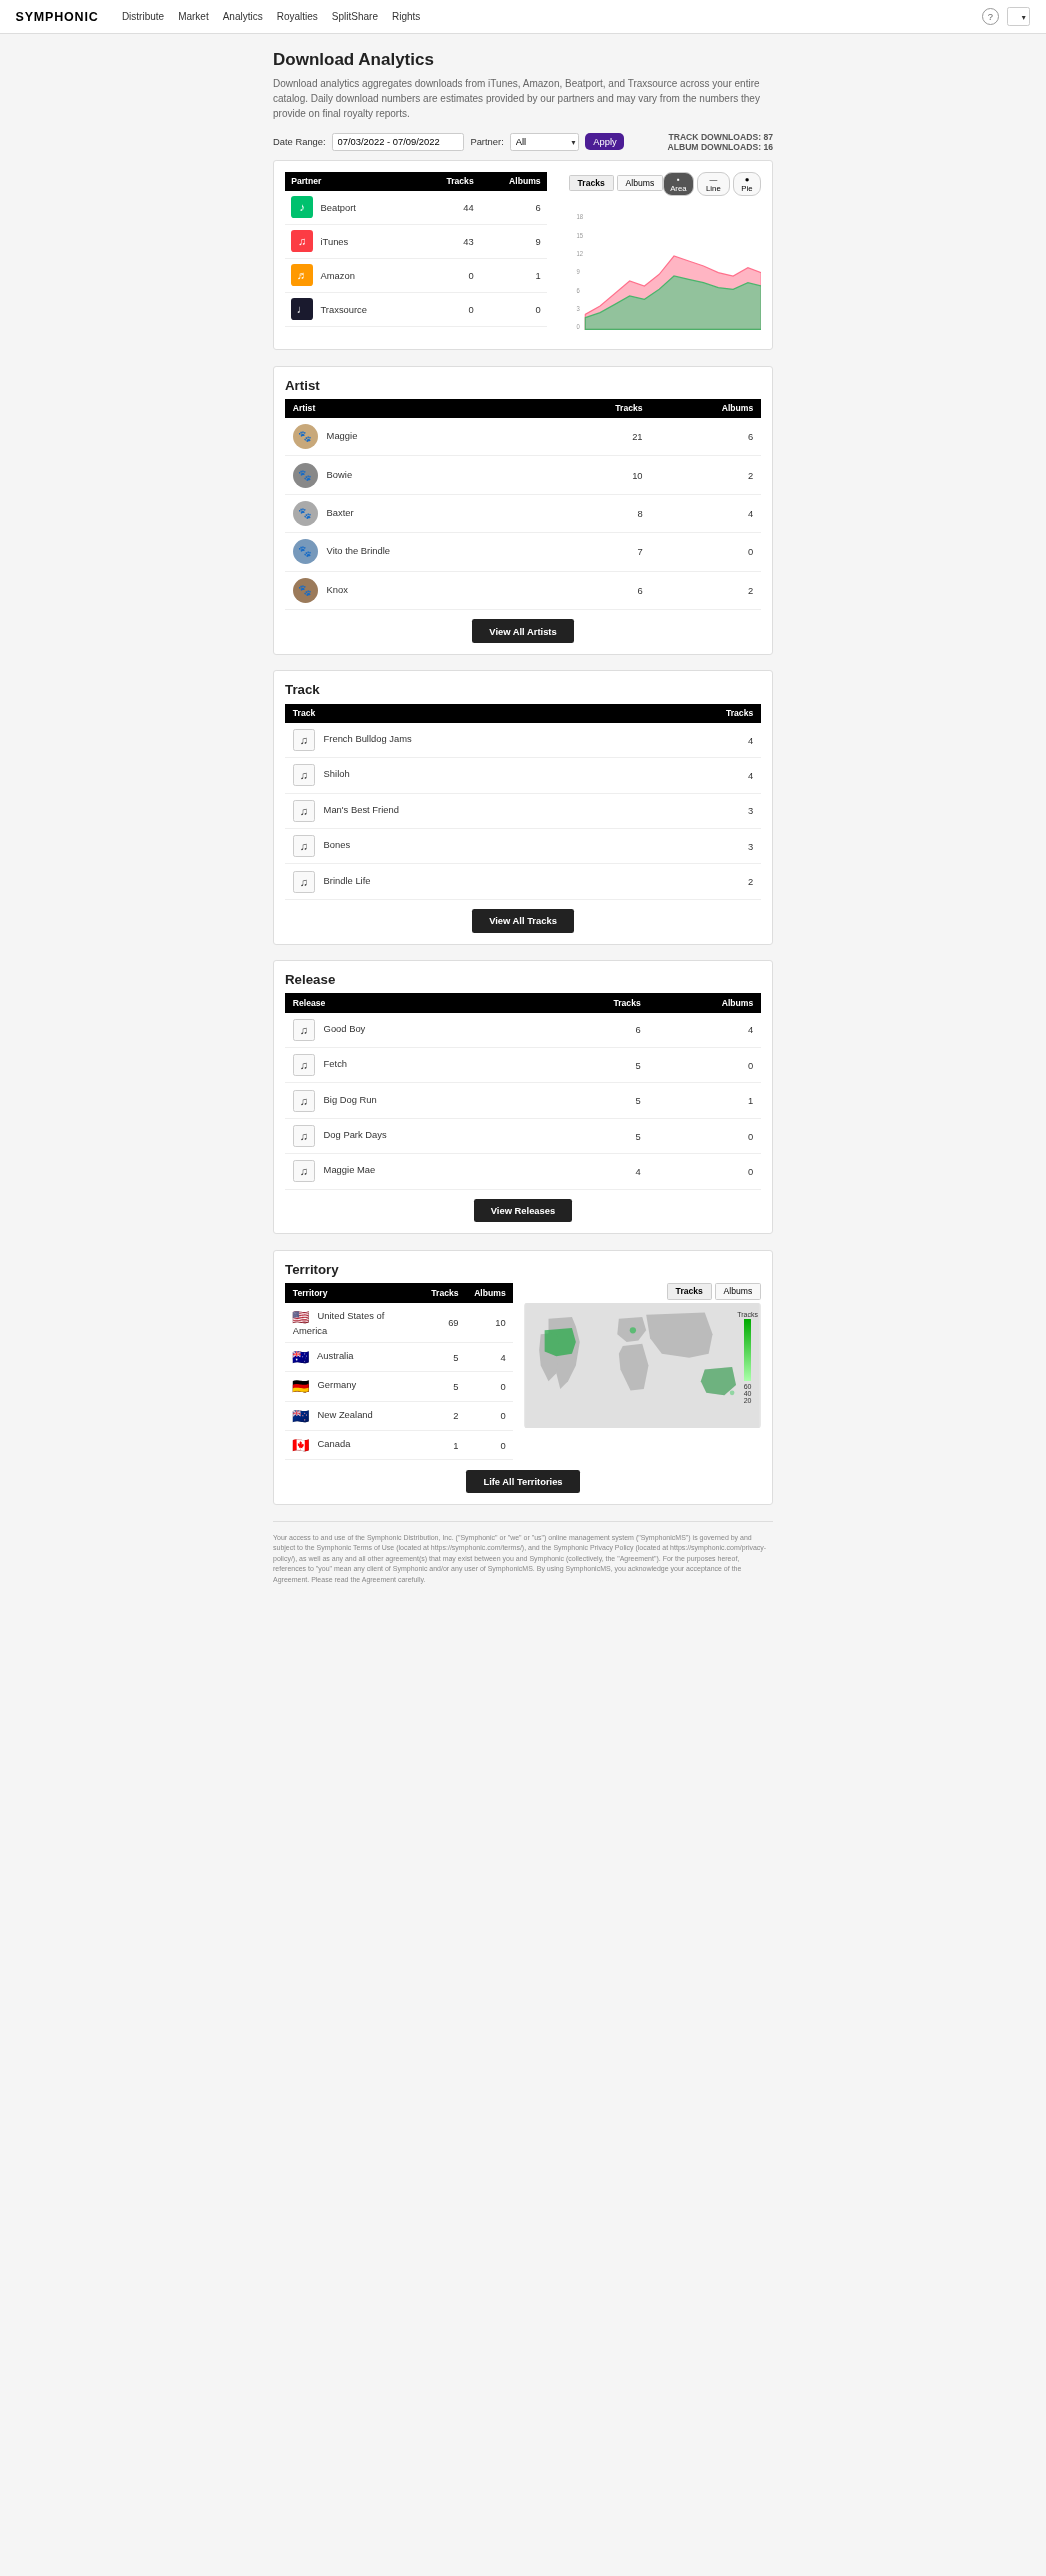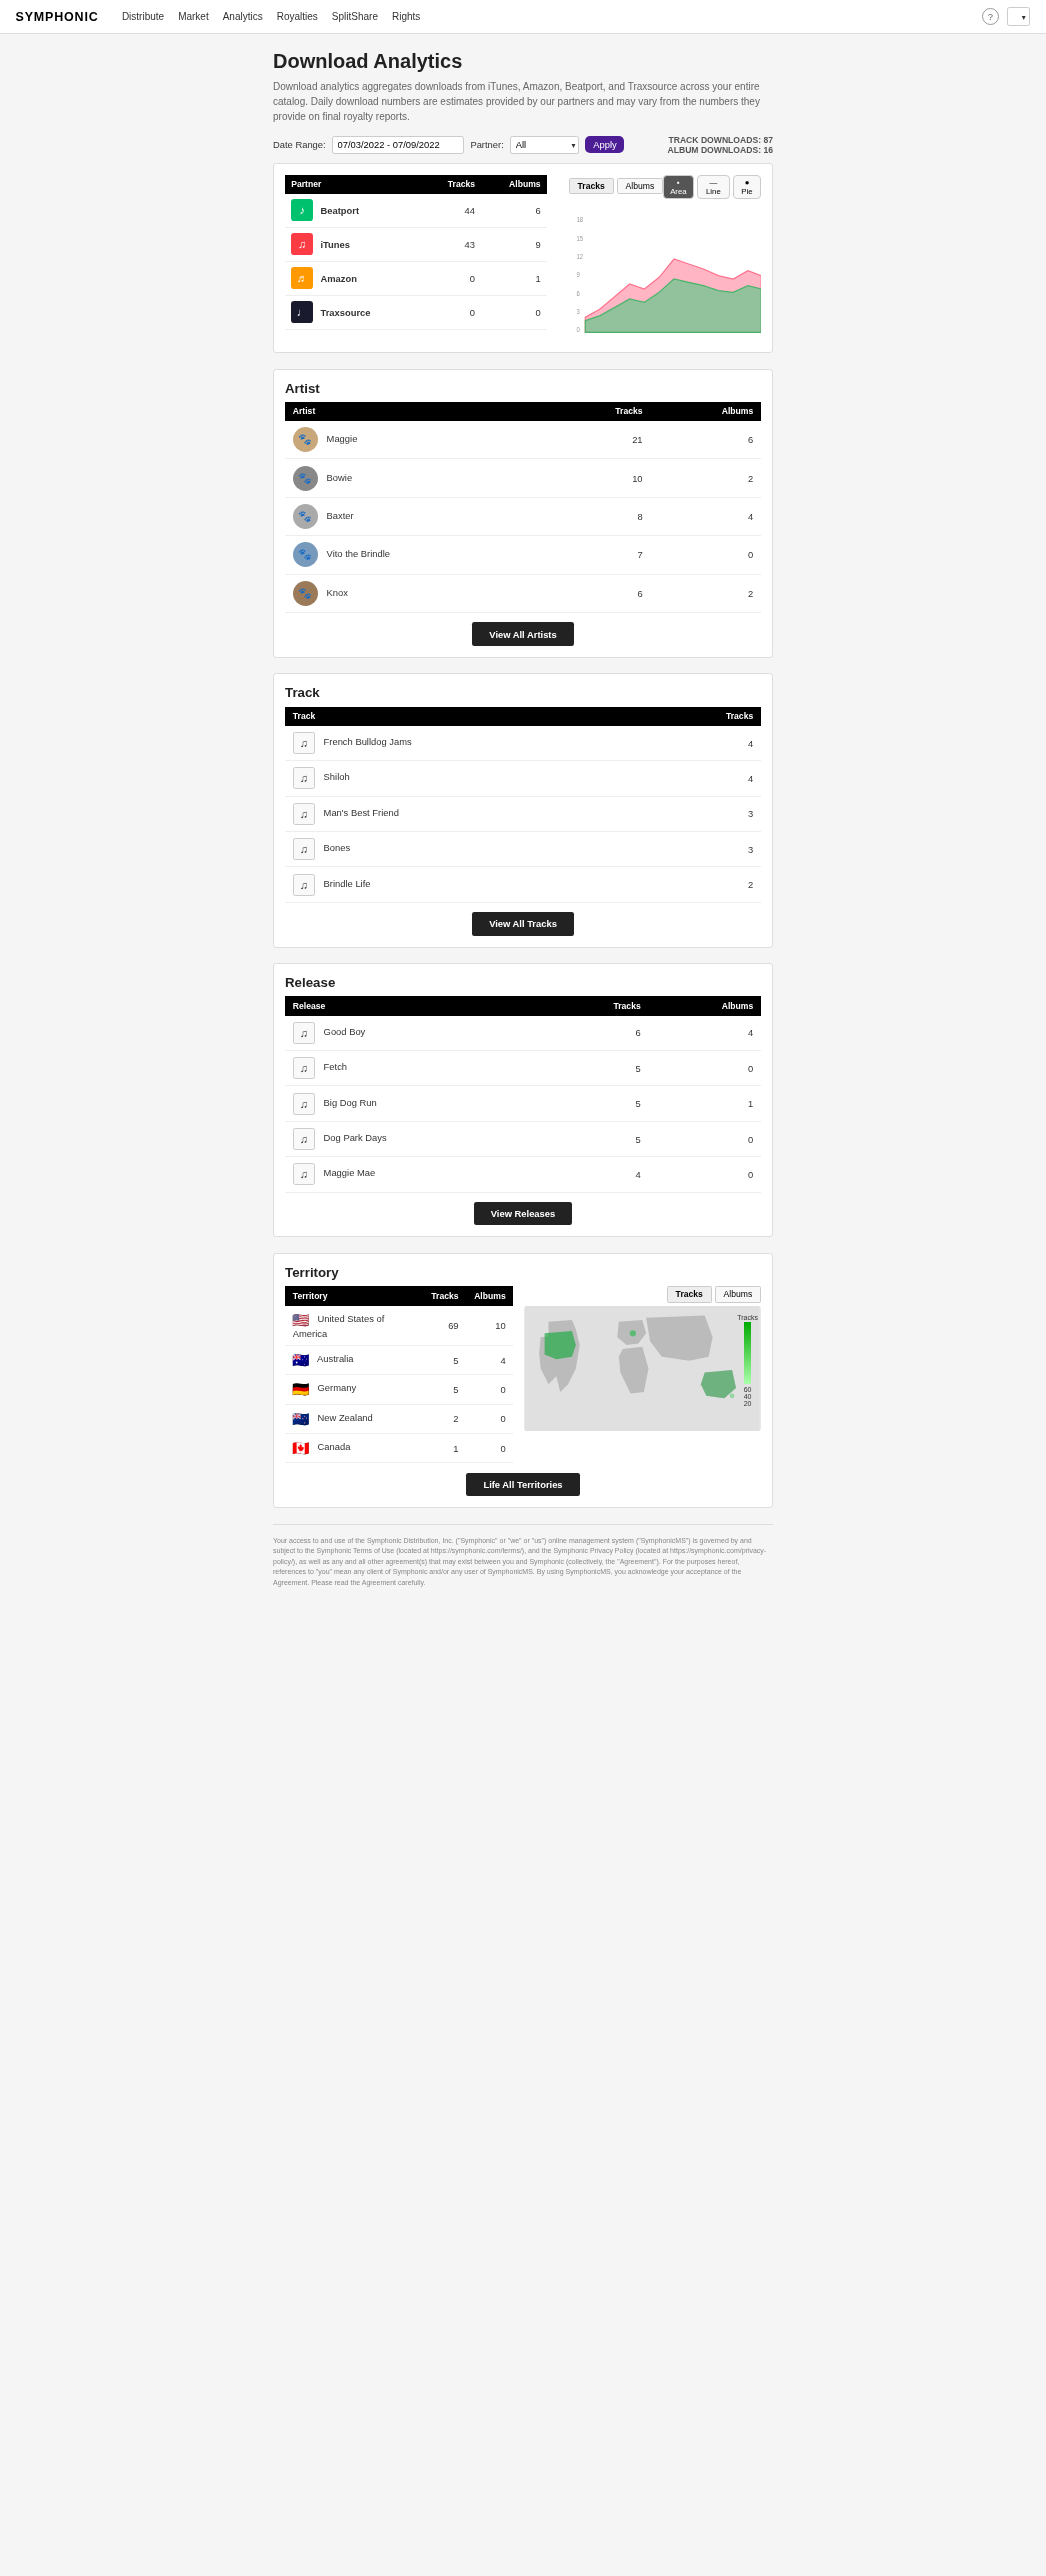--- a/index.html
+++ b/index.html
@@ -35,21 +35,21 @@
       appearance: none; -webkit-appearance: none;
     }
     .nav-select-wrap { position: relative; }
     .nav-select-wrap::after {
       content: '▾'; position: absolute; right: 4.7px; top: 50%;
       transform: translateY(-50%); pointer-events: none; font-size: 7.8px;
     }
 
     
     .page { max-width: 500px; margin: 0 auto; padding: 15.6px 0 31px; }
-    h1 { font-size: 20px; font-weight: bold; margin-bottom: 6.2px; color: #222; }
+    h1 { font-size: 17px; font-weight: bold; margin-bottom: 6.2px; color: #222; }
     .page-desc { font-size: 10px; color: #666; margin-bottom: 11px; line-height: 1.5; }
 
     
     .controls-row {
       display: flex; align-items: center; justify-content: space-between;
       margin-bottom: 7.8px;
     }
     .controls-left { display: flex; align-items: center; gap: 6.2px; font-size: 9.4px; }
     .date-input {
       border: 0.8px solid #ccc; border-radius: 2.3px; padding: 2.3px 4.7px;
@@ -83,33 +83,33 @@
       font-size: 8.6px;
     }
     .partner-table th:not(:first-child) { text-align: right; }
     .partner-table td { padding: 5.5px 6.2px; border-bottom: 0.8px solid #eee; vertical-align: middle; }
     .partner-table td:not(:first-child) { text-align: right; }
     .partner-logo {
       width: 22px; height: 22px; border-radius: 3.1px; display: inline-flex;
       align-items: center; justify-content: center; font-size: 11px;
       margin-right: 4.7px; vertical-align: middle;
     }
-    .partner-name { vertical-align: middle; font-weight: bold; }
+    .partner-name { vertical-align: middle; }
 
     
     .chart-tabs { display: flex; justify-content: center; gap: 3.1px; margin-bottom: 6.2px; }
     .chart-tab {
       border: 0.8px solid #ccc; background: #f8f8f8; padding: 2.3px 7.8px;
       font-size: 8.6px; border-radius: 1.6px; cursor: pointer;
     }
     .chart-tab.active { background: #eee; font-weight: bold; }
     .chart-type-tabs { display: flex; gap: 3.1px; margin-bottom: 4.7px; }
     .chart-type-tab {
       border: 0.8px solid #ccc; background: #f8f8f8; padding: 2.3px 6.2px;
-      font-size: 7.8px; border-radius: 4px; cursor: pointer;
+      font-size: 7.8px; border-radius: 9px; cursor: pointer;
     }
     .chart-type-tab.active { background: #555; color: #fff; }
 
     .chart-row { display: flex; gap: 22px; }
     .chart-left { flex: 0 0 55%; }
     .chart-right { flex: 1; }
     .chart-area { position: relative; height: 125px; }
 
     
     .section-title { font-size: 13.3px; font-weight: bold; margin-bottom: 6.2px; color: #222; }

